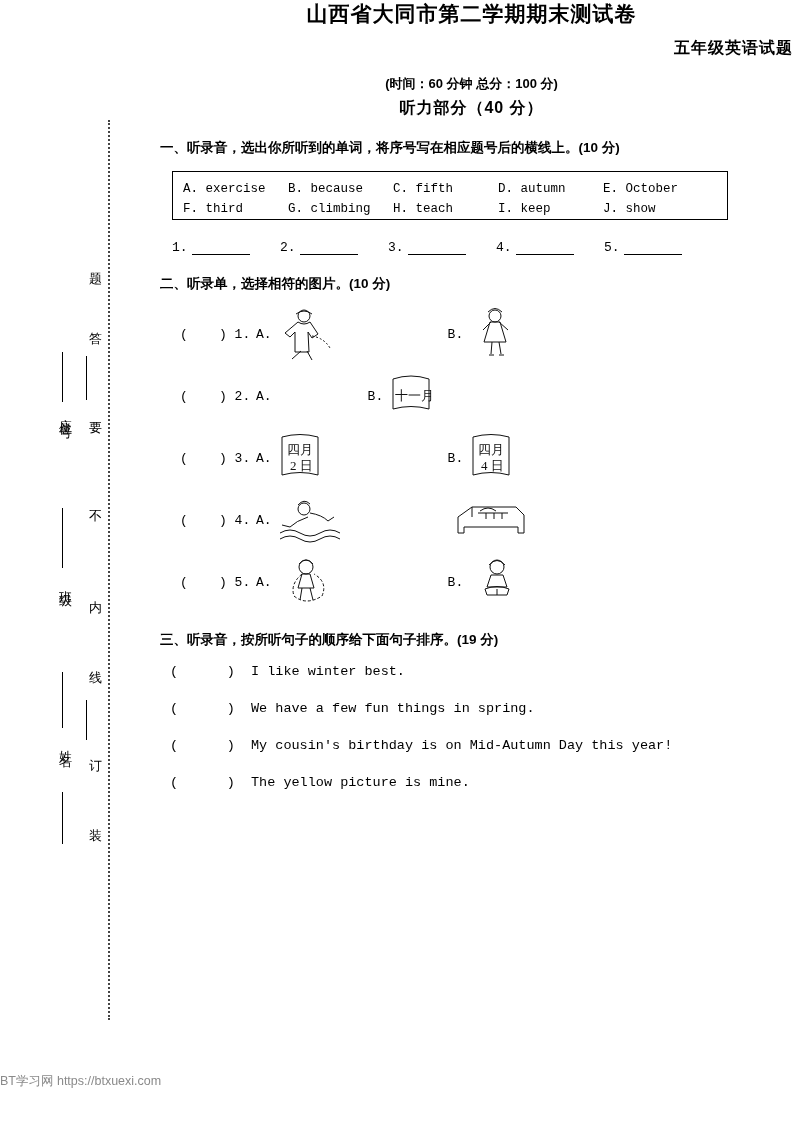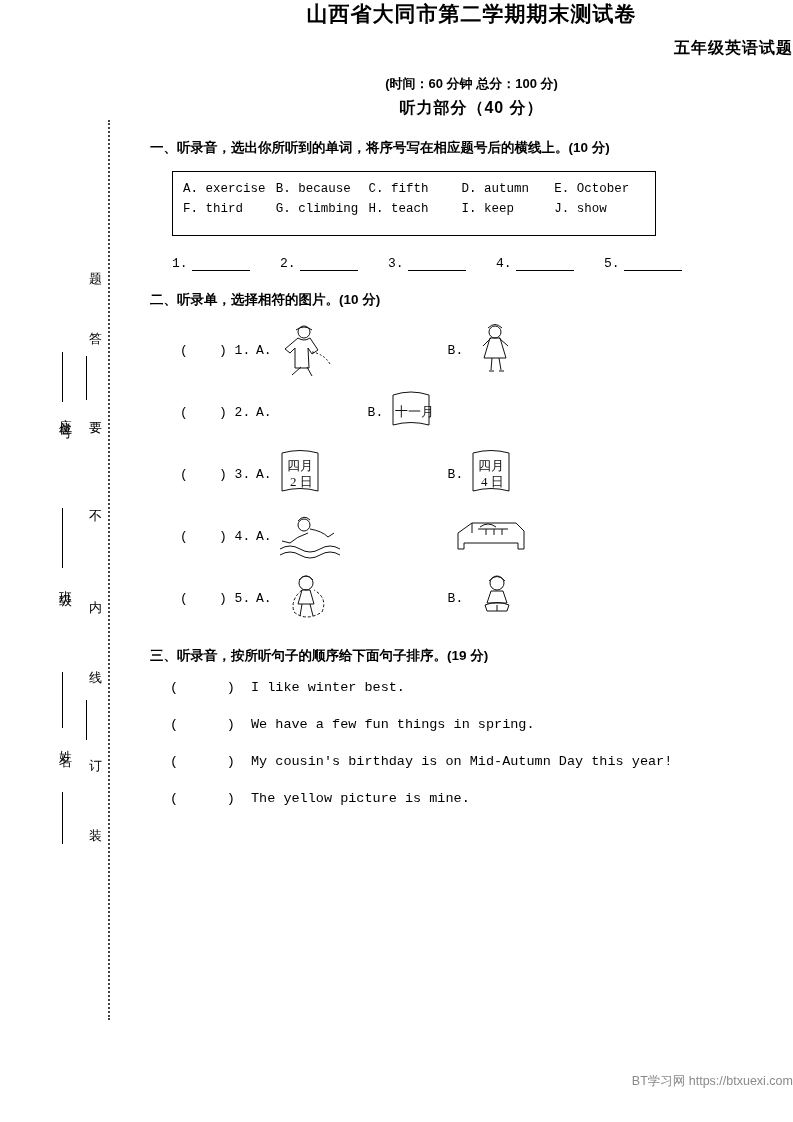--- a/index.html
+++ b/index.html
@@ -88,31 +88,32 @@
     margin-top: 5px;
     text-align: center;
     font-family: "Liberation Sans", sans-serif;
     font-weight: bold;
     font-size: 16px;
     letter-spacing: 1px;
   }
 
   .q-head {
     margin-top: 20px;
+    margin-left: 10px;
     font-family: "Liberation Sans", sans-serif;
     font-size: 13.5px;
     font-weight: bold;
   }
 
   
   .wordbank {
     margin: 14px 0 0 22px;
-    width: 484px;
+    width: 556px;
     border: 1px solid #000;
-    padding: 7px 8px 16px 10px;
+    padding: 7px 8px 0 10px;
     box-sizing: border-box;
     font-family: "Liberation Mono", monospace;
     font-size: 12.5px;
   }
   .wb-row {
     display: flex;
     line-height: 20px;
   }
   .wb-cell { width: 105px; }
 
@@ -171,21 +172,21 @@
     line-height: 17px;
     margin-bottom: 20px;
     white-space: pre;
   }
 
   .footer {
     position: absolute;
     left: 0;
     right: 0;
     bottom: 32px;
-    text-align: right;
+    text-align: left;
     font-family: "Liberation Sans", sans-serif;
     font-size: 12.5px;
     color: #8a8a8a;
     margin-top: 33px;
   }
 </style>
 </head>
 <body>
 
 <div class="seal-area">

